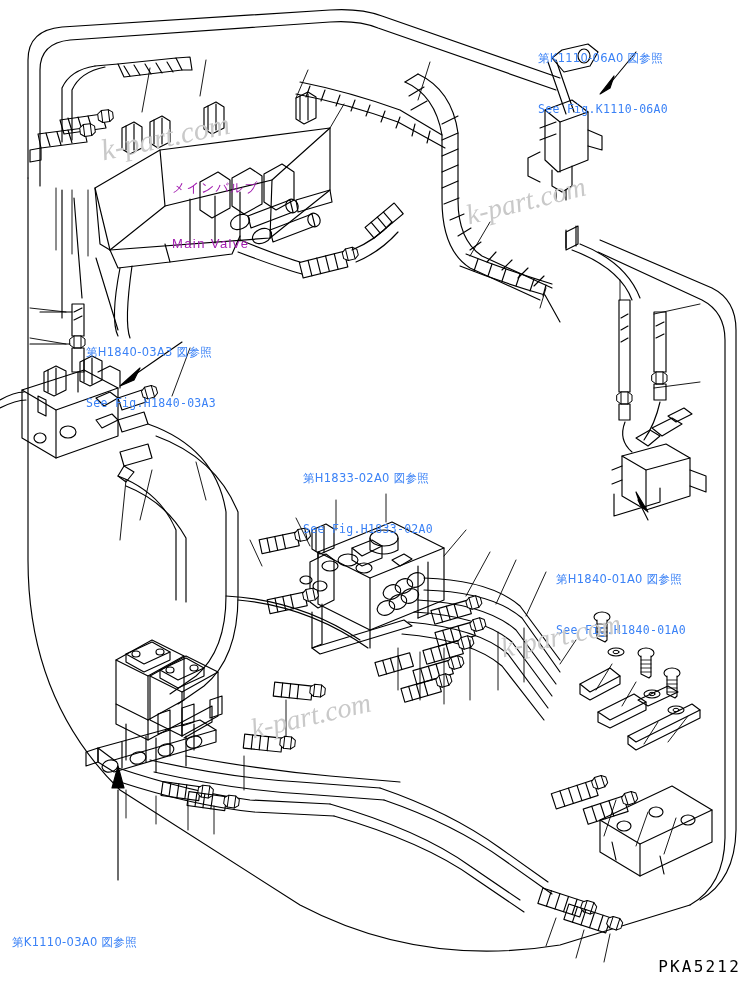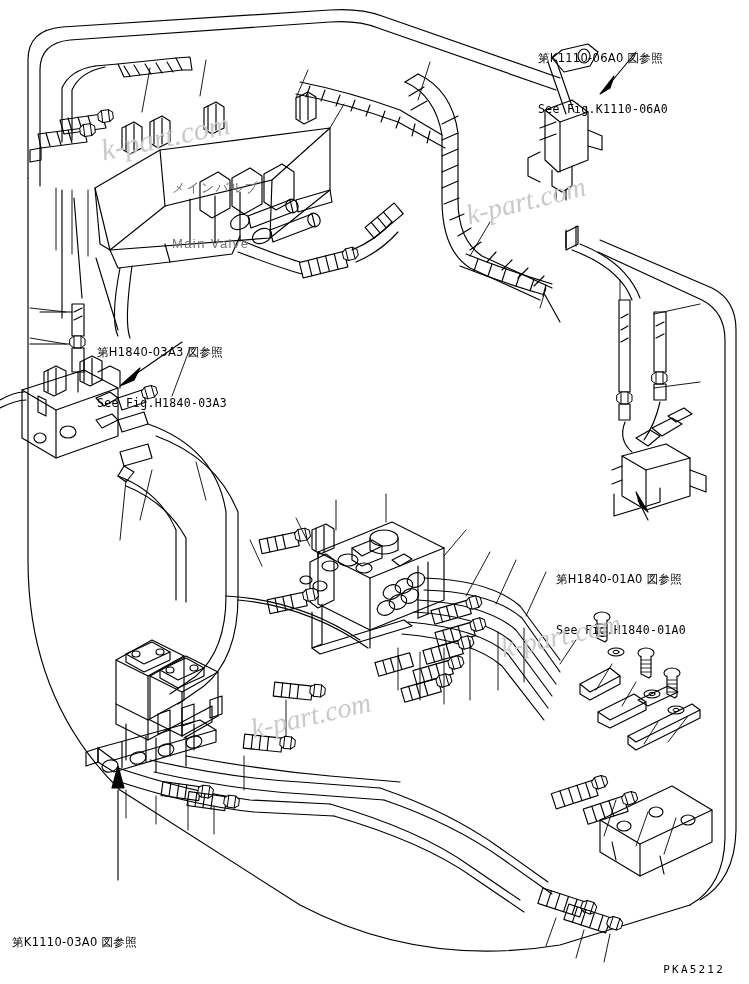--- a/index.html
+++ b/index.html
@@ -19,61 +19,61 @@
     overflow: hidden;
   }
   #art {
     position: absolute;
     left: 0; top: 0;
     width: 749px;
     height: 984px;
   }
   .ref-label {
     position: absolute;
-    color: #000000;
+    color: #3b82f6;
     white-space: pre;
     line-height: 1.18;
   }
   .ref-label .jp {
     display: block;
     font-family: "DejaVu Sans", sans-serif;
     font-size: 11.5px;
     letter-spacing: 0.3px;
   }
   .ref-label .en {
     display: block;
     font-family: "DejaVu Sans Mono", monospace;
     font-size: 11.5px;
     letter-spacing: 0.3px;
     text-align: right;
   }
   .part-caption {
     position: absolute;
-    color: #737373;
+    color: #a21caf;
     white-space: pre;
     line-height: 1.25;
   }
   .part-caption .jp {
     display: block;
     font-family: "DejaVu Sans", sans-serif;
     font-size: 13px;
     letter-spacing: 1.2px;
   }
   .part-caption .en {
     display: block;
     font-family: Liberation Sans, sans-serif;
     font-size: 13px;
     letter-spacing: 1.4px;
   }
   #drawing-no {
     position: absolute;
-    right: 24px;
+    right: 8px;
     bottom: 8px;
     font-family: "DejaVu Sans Mono", monospace;
-    font-size: 11px;
+    font-size: 16px;
     letter-spacing: 2.2px;
     color: #000000;
   }
   .wm {
     position: absolute;
     font-family: "Liberation Serif", serif;
     font-size: 30px;
     color: #c9c9c9;
     white-space: nowrap;
     pointer-events: none;
@@ -595,25 +595,29 @@
   <div class="part-caption" style="left:172px; top:140px;">
     <span class="jp">メインバルブ</span>
     <span class="en">Main Valve</span>
   </div>
 
   <div class="ref-label" style="left:538px; top:14px;">
     <span class="jp">第K1110-06A0 図参照</span>
     <span class="en">See Fig.K1110-06A0</span>
   </div>
 
-  <div class="ref-label" style="left:97px; top:308px;">
+  <div class="ref-label" style="left:86px; top:308px;">
     <span class="jp">第H1840-03A3 図参照</span>
     <span class="en">See Fig.H1840-03A3</span>
   </div>
 
+  <div class="ref-label" style="left:303px; top:434px;">
+    <span class="jp">第H1833-02A0 図参照</span>
+    <span class="en">See Fig.H1833-02A0</span>
+  </div>
 
   <div class="ref-label" style="left:556px; top:535px;">
     <span class="jp">第H1840-01A0 図参照</span>
     <span class="en">See Fig.H1840-01A0</span>
   </div>
 
 
   <div class="ref-label" style="left:12px; top:898px;">
     <span class="jp">第K1110-03A0 図参照</span>
     

